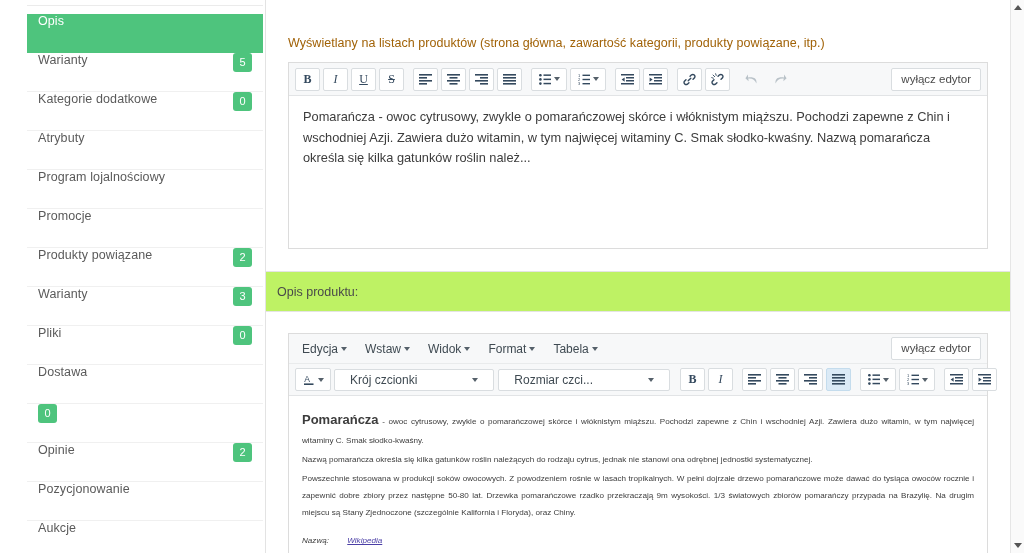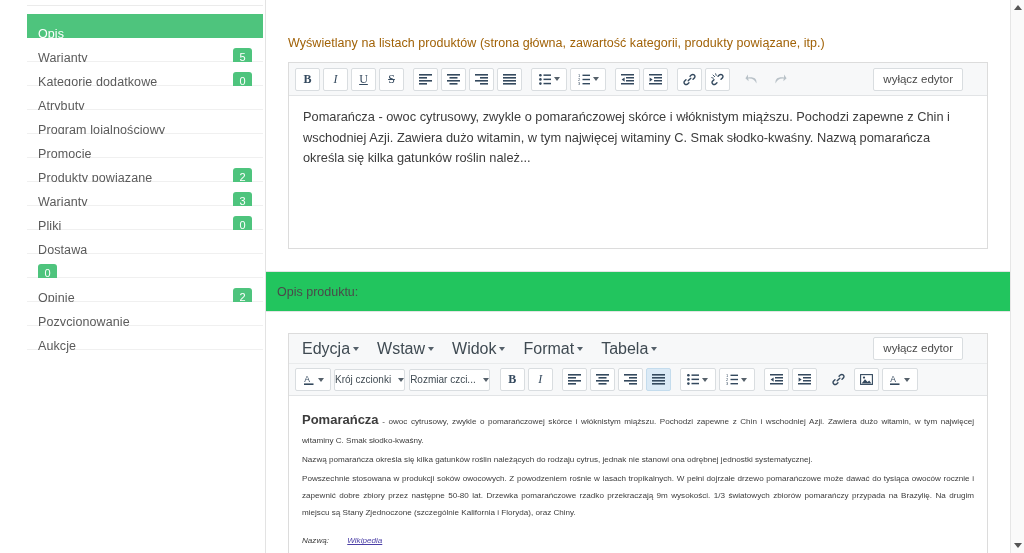--- a/index.html
+++ b/index.html
@@ -35,25 +35,25 @@
     position: absolute; left: 27px; top: 5px;
     width: 236px; height: 1px; background: #ebebeb;
   }
   .nav {
     position: absolute;
     left: 27px; top: 14px;
     width: 236px;
   }
   .nav-item {
     position: relative;
-    height: 24px;
+    height: 39px;
     border-bottom: 1px solid #f0f0f0;
     display: flex;
-    align-items: center;
-    padding: 16px 11px 0 11px;
+    align-items: flex-start;
+    padding: 0 11px 0 11px;
     cursor: pointer;
     background: #ffffff;
   }
   .nav-item:first-child { border-top: none; }
   .nav-item.active {
     background: #4ec47d;
     border-bottom: 1px solid #4ec47d;
   }
   .nav-label {
     font-size: 12.5px;
@@ -132,21 +132,21 @@
   .tb-sep { width: 6px; flex: 0 0 auto; }
   .caret {
     width: 0; height: 0;
     border-left: 3px solid transparent;
     border-right: 3px solid transparent;
     border-top: 4px solid #55606a;
     margin-left: 3px;
   }
   .disable-editor-btn {
     position: absolute;
-    right: 24px; top: 5px;
+    right: 6px; top: 5px;
     height: 23px; line-height: 21px;
     padding: 0 9px;
     font-size: 11.5px;
     color: #4a4a4a;
     border: 1px solid #d9dde0;
     background: #ffffff;
     border-radius: 2px;
     cursor: pointer;
     white-space: nowrap;
   }
@@ -157,21 +157,21 @@
     font-size: 12.8px;
     line-height: 1.62;
     color: #3c3c3c;
     background: #ffffff;
     overflow: hidden;
   }
 
   
   .section-band {
     margin-top: 22px;
-    background: #22c55e;
+    background: #bef264;
     border-top: 1px solid #e4e4e4;
     border-bottom: 1px solid #e4e4e4;
     height: 41px;
     display: flex;
     align-items: center;
     padding-left: 11px;
   }
   .section-band-title {
     font-size: 12.5px;
     color: #4a4a4a;
@@ -182,21 +182,21 @@
   .menubar {
     background: #f7f8f9;
     border-bottom: 1px solid #e9ebec;
     height: 30px;
     display: flex;
     align-items: center;
     padding: 0 7px;
     position: relative;
   }
   .menu-item {
-    font-size: 16px;
+    font-size: 12px;
     color: #3f4a52;
     padding: 2px 7px 2px 6px;
     margin-right: 5px;
     display: flex;
     align-items: center;
     cursor: pointer;
     border-radius: 2px;
   }
   .menubar .disable-editor-btn { top: 3px; }
 
@@ -209,26 +209,27 @@
     height: 32px;
     position: relative;
   }
   .sel-btn {
     height: 22px;
     border: 1px solid #d9dde0;
     background: #ffffff;
     border-radius: 2px;
     margin-right: 4px;
     display: flex; align-items: center;
-    padding: 0 0;
-    font-size: 10px;
+    padding: 0 15px;
+    font-size: 12px;
     color: #3f4a52;
     cursor: pointer;
     white-space: nowrap;
     flex: 0 0 auto;
+    gap: 48px;
   }
   .sel-btn .caret { margin-left: 7px; }
   .tbtn.active-tb { background: #dbeaf6; border-color: #c4dced; }
 
   .editor-area-2 {
     padding: 10px 13px 0 13px;
     height: 174px;
     overflow: hidden;
     background: #ffffff;
     font-size: 8.1px;

